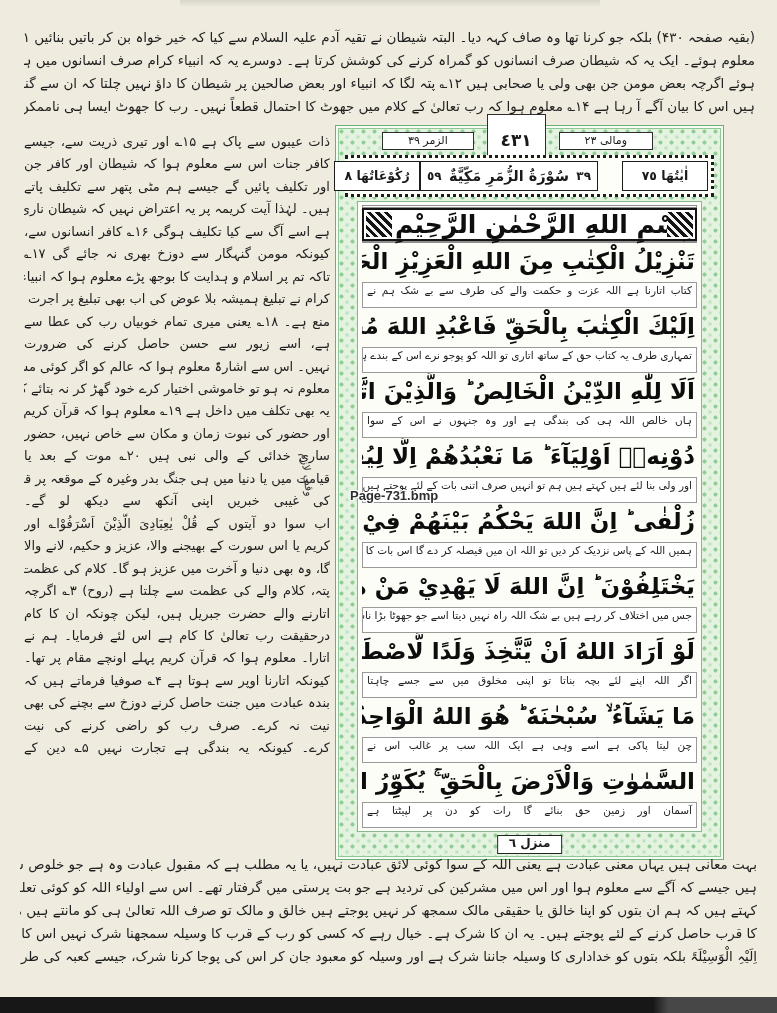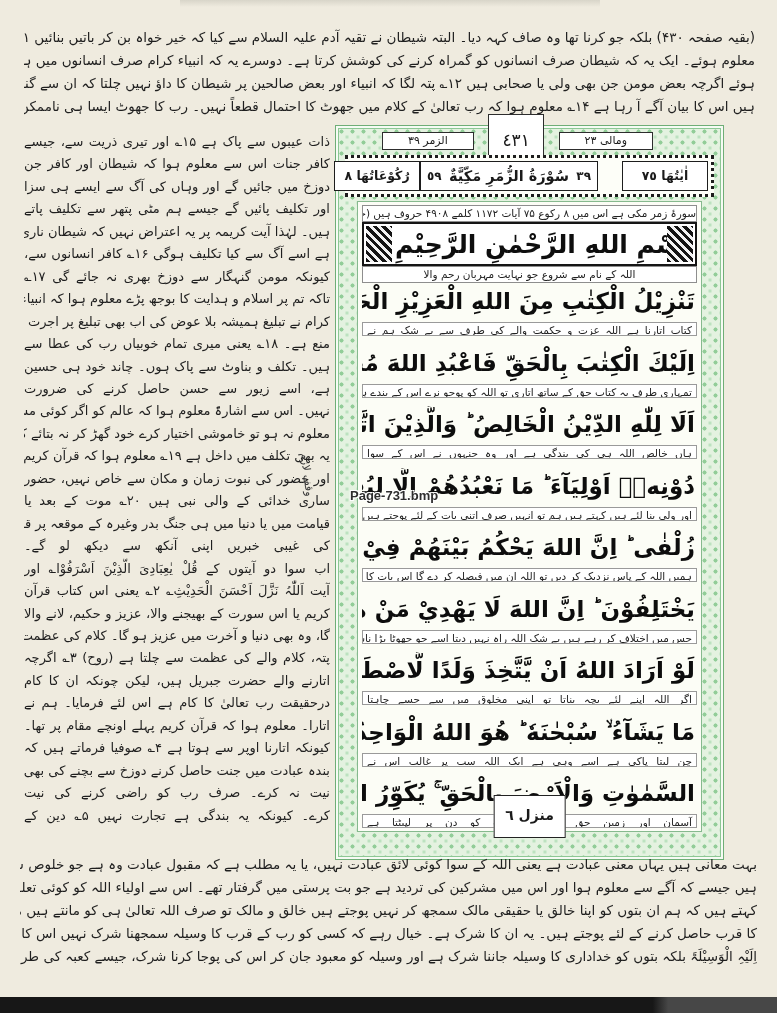--- a/index.html
+++ b/index.html
@@ -44,21 +44,21 @@
   .header-row{
     position:absolute;top:4px;left:46px;right:70px;height:22px;
     display:flex;direction:rtl;justify-content:space-between;align-items:center;
   }
   .hbox{
     background:#fff;border:1px solid #2d2d2d;
     font-size:11px;line-height:16px;height:16px;padding:0 25px;
     direction:rtl;white-space:nowrap;
   }
   .hbox.pageno{
-    font-size:17px;font-weight:normal;height:20px;line-height:19px;padding:16px 13px;
+    font-size:17px;font-weight:bold;height:20px;line-height:19px;padding:16px 13px;
     letter-spacing:2px;
   }
   .star-row{
     position:absolute;top:29px;left:9px;right:9px;height:42px;
     border:3px dotted #1d1d1d;background:#fdfef8;
     display:flex;direction:rtl;align-items:center;justify-content:space-between;
     padding:2px 3px;box-sizing:border-box;
   }
   .sbox{
     border:1px solid #1d1d1d;background:#fff;text-align:center;
@@ -99,29 +99,29 @@
     display:inline-block;width:15px;height:15px;border:2px solid #111;
     border-radius:50%;margin:0 8px 0 0;
   }
   .vrow{display:block;}
   .arabic{
     font-size:23px;font-weight:bold;line-height:37px;height:38px;
     direction:rtl;text-align:justify;text-align-last:justify;
     color:#0d0d0d;padding:0 2px;white-space:nowrap;overflow:hidden;
   }
   .ustrip{
-    background:#fff;border:1px solid #9a9a9a;height:14px;box-sizing:border-box;
+    background:#fff;border:1px solid #9a9a9a;height:26px;box-sizing:border-box;
     font-size:10.5px;line-height:14px;padding:0 4px;
     direction:rtl;text-align:justify;text-align-last:justify;
     white-space:nowrap;overflow:hidden;color:#222;margin-top:1px;
   }
   .manzil{
-    position:absolute;bottom:21px;left:50%;transform:translateX(-50%);
-    background:#fff;border:1px solid #222;font-size:14px;font-weight:bold;
-    height:17px;line-height:15px;padding:12px 11px;direction:rtl;white-space:nowrap;
+    position:absolute;bottom:5px;left:50%;transform:translateX(-50%);
+    background:#fff;border:1px solid #222;font-size:12px;font-weight:bold;
+    height:17px;line-height:15px;padding:0 11px;direction:rtl;white-space:nowrap;
   }
   
   .scan-label{
     position:absolute;left:350px;top:480px;
     font-family:Liberation Sans, sans-serif;font-weight:bold;font-size:13px;
     color:#2e2e2e;
     text-shadow:-1px -1px 0 #fff,1px -1px 0 #fff,-1px 1px 0 #fff,1px 1px 0 #fff;
     z-index:5;
     margin-top:8px;
   }
@@ -155,57 +155,54 @@
 
     <div class="jline">ہیں اس کا بیان آگے آ رہا ہے ۱۴؎ معلوم ہوا کہ رب تعالیٰ کے کلام میں جھوٹ کا احتمال قطعاً نہیں۔ رب کا جھوٹ ایسا ہی ناممکن ہے جیسا رب کا شریک۔ اس کی</div>
   </div>
 
 <div class="left-commentary">
 
     <div class="jline">ذات عیبوں سے پاک ہے ۱۵؎ اور تیری ذریت سے، جیسے</div>
 
     <div class="jline">کافر جنات اس سے معلوم ہوا کہ شیطان اور کافر جن</div>
 
-    <div class="jline">دوزخ میں جائیں گے اور وہاں کی آگ سے ایسے ہی سزا</div>
 
     <div class="jline">اور تکلیف پائیں گے جیسے ہم مٹی پتھر سے تکلیف پاتے</div>
 
     <div class="jline">ہیں۔ لہٰذا آیت کریمہ پر یہ اعتراض نہیں کہ شیطان ناری</div>
 
     <div class="jline">ہے اسے آگ سے کیا تکلیف ہوگی ۱۶؎ کافر انسانوں سے،</div>
 
     <div class="jline">کیونکہ مومن گنہگار سے دوزخ بھری نہ جائے گی ۱۷؎</div>
 
     <div class="jline">تاکہ تم پر اسلام و ہدایت کا بوجھ پڑے معلوم ہوا کہ انبیاء</div>
 
     <div class="jline">کرام نے تبلیغ ہمیشہ بلا عوض کی اب بھی تبلیغ پر اجرت لینا</div>
 
     <div class="jline">منع ہے۔ ۱۸؎ یعنی میری تمام خوبیاں رب کی عطا سے</div>
 
-    <div class="jline">ہیں۔ تکلف و بناوٹ سے پاک ہوں۔ چاند خود ہی حسین</div>
 
     <div class="jline">ہے، اسے زیور سے حسن حاصل کرنے کی ضرورت</div>
 
     <div class="jline">نہیں۔ اس سے اشارۃً معلوم ہوا کہ عالم کو اگر کوئی مسئلہ</div>
 
     <div class="jline">معلوم نہ ہو تو خاموشی اختیار کرے خود گھڑ کر نہ بتائے کہ</div>
 
     <div class="jline">یہ بھی تکلف میں داخل ہے ۱۹؎ معلوم ہوا کہ قرآن کریم</div>
 
     <div class="jline">اور حضور کی نبوت زمان و مکان سے خاص نہیں، حضور</div>
 
     <div class="jline">ساری خدائی کے والی نبی ہیں ۲۰؎ موت کے بعد یا</div>
 
     <div class="jline">قیامت میں یا دنیا میں ہی جنگ بدر وغیرہ کے موقعہ پر قرآن</div>
 
     <div class="jline">کی غیبی خبریں اپنی آنکھ سے دیکھ لو گے۔</div>
 
     <div class="jline">اب سوا دو آیتوں کے قُلْ یٰعِبَادِیَ الَّذِیْنَ اَسْرَفُوْا؎ اور</div>
 
-    <div class="jline">آیت اَللّٰہُ نَزَّلَ اَحْسَنَ الْحَدِیْثِ؎ ۲؎ یعنی اس کتاب قرآن</div>
 
     <div class="jline">کریم یا اس سورت کے بھیجنے والا، عزیز و حکیم، لانے والا</div>
 
 
     <div class="jline">گا، وہ بھی دنیا و آخرت میں عزیز ہو گا۔ کلام کی عظمت کا</div>
 
     <div class="jline">پتہ، کلام والے کی عظمت سے چلتا ہے (روح) ۳؎ اگرچہ</div>
 
     <div class="jline">اتارنے والے حضرت جبریل ہیں، لیکن چونکہ ان کا کام</div>
 

